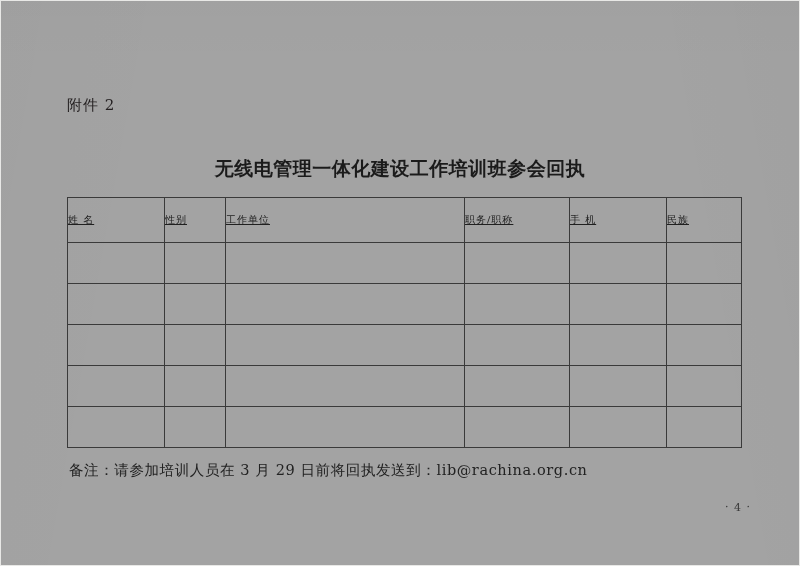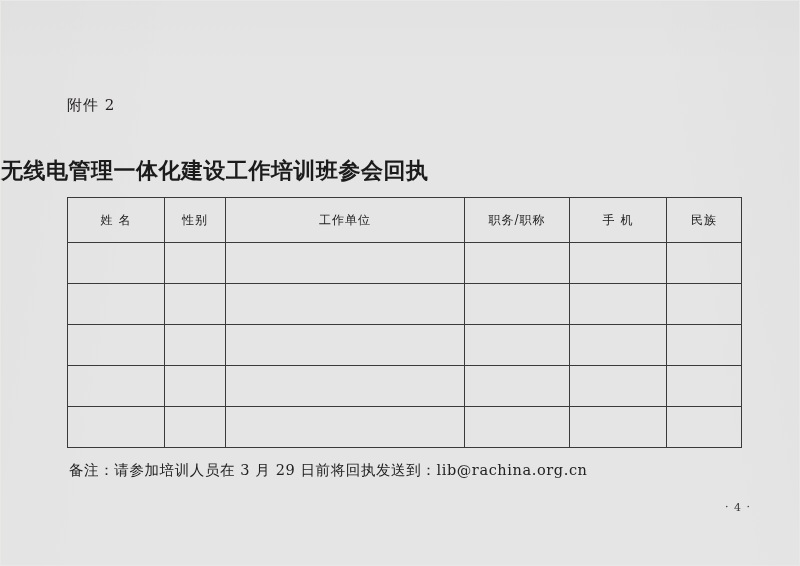--- a/index.html
+++ b/index.html
@@ -10,21 +10,21 @@
     width: 800px;
     height: 566px;
     background: #ffffff;
     font-family: "DejaVu Sans", sans-serif;
     overflow: hidden;
   }
   .page {
     position: relative;
     width: 800px;
     height: 566px;
-    background: #e5e5e5;
+    background: #a3a3a3;
     box-sizing: border-box;
     border: 1px solid #e8e8e6;
   }
   
   .page::before {
     content: "";
     position: absolute;
     inset: 0;
     background:
       linear-gradient(100deg, rgba(0,0,0,0.012) 0%, rgba(0,0,0,0) 22%),
@@ -39,45 +39,46 @@
     font-family: "DejaVu Serif", serif;
     font-size: 15px;
     color: #231f20;
     letter-spacing: 1px;
   }
   .doc-title {
     position: absolute;
     left: 0;
     right: 0;
     top: 155px;
-    text-align: left;
+    text-align: center;
     font-family: Liberation Sans, sans-serif;
     font-weight: bold;
-    font-size: 22px;
+    font-size: 19px;
     color: #1b1b1b;
     letter-spacing: 0.5px;
   }
   .receipt-table {
     position: absolute;
     left: 66px;
     top: 196px;
     width: 668px;
     border-collapse: collapse;
     table-layout: fixed;
   }
   .receipt-table td, .receipt-table th {
     border: 1px solid #3a3a3a;
     height: 38px;
     padding: 0;
-    text-align: center;
+    text-align: left;
     vertical-align: middle;
     font-family: "DejaVu Serif", serif;
-    font-size: 12px;
+    font-size: 10px;
     color: #202020;
     font-weight: normal;
+    text-decoration: underline;
   }
   .receipt-table thead th {
     height: 44px;
     letter-spacing: 1px;
   }
   .receipt-table tbody td {
     height: 40px;
   }
   .col-name    { width: 96px; }
   .col-gender  { width: 60px; }

